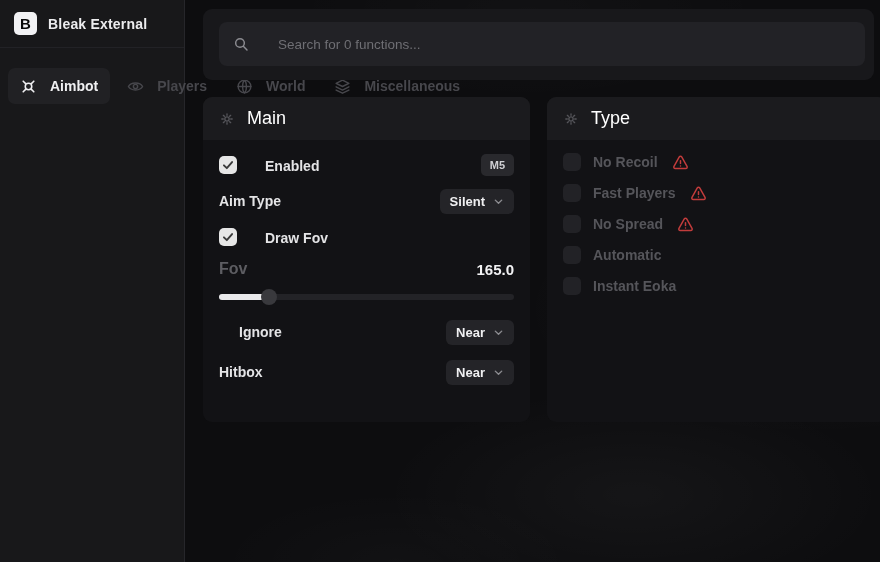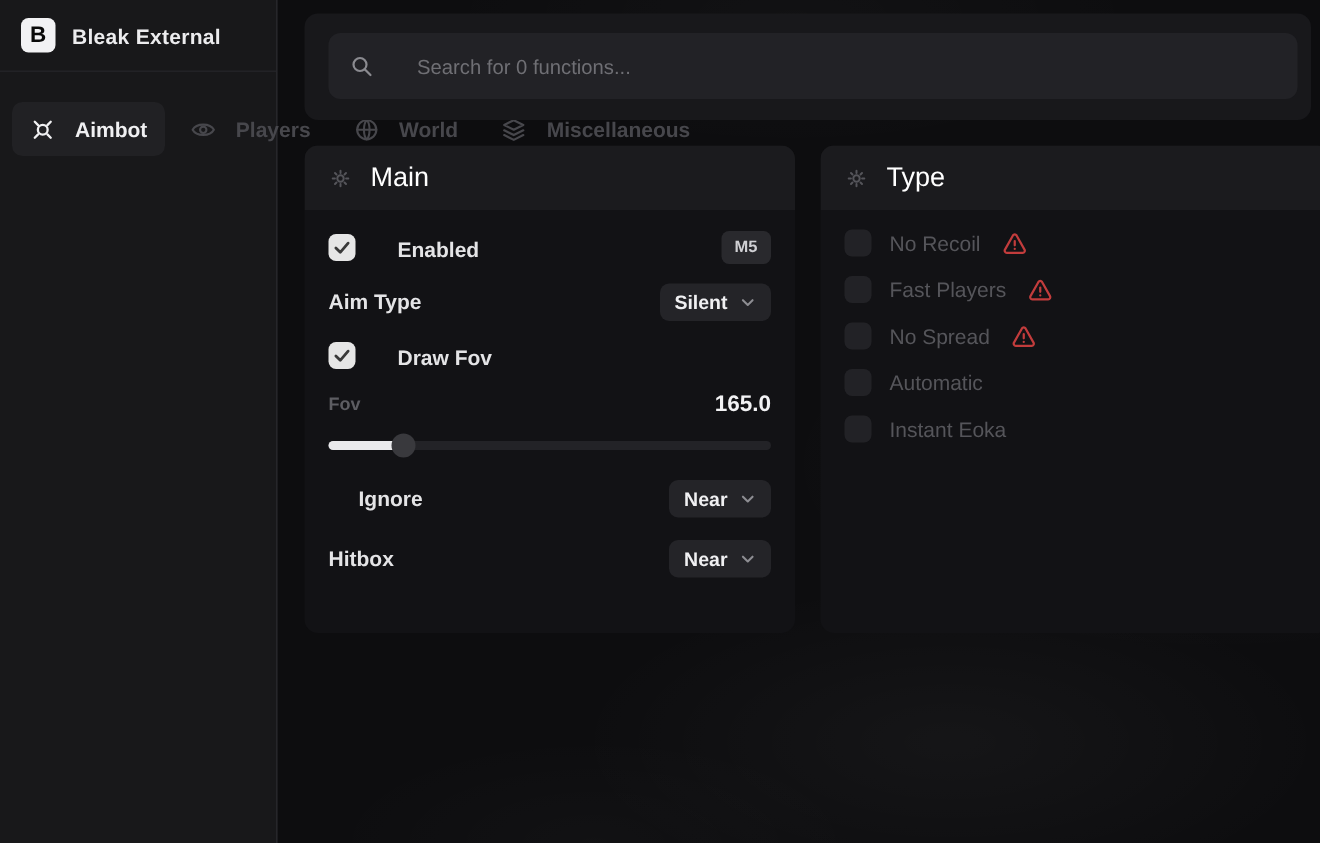--- a/index.html
+++ b/index.html
@@ -52,21 +52,21 @@
   .panel-other { left:547px; width:340px; }
   .panel-header { height:43px; background:#1b1b1e; display:flex; align-items:center; gap:12px; padding:0 16px; }
   .panel-header svg { width:16px; height:16px; stroke:#55555a; }
   .panel-title { font-size:18px; font-weight:normal; color:#ffffff; }
   .panel-body { padding:13px 16px; }
 
   .row { display:flex; align-items:center; justify-content:space-between; height:24px; }
   .row + .row { margin-top:12px; }
   .row-left { display:flex; align-items:flex-end; gap:28px; }
   .lbl { font-size:14px; font-weight:600; color:#e4e4e6; }
-  .lbl-dim { font-size:12px; font-weight:600; color:#5d5d62; }
+  .lbl-dim { font-size:16px; font-weight:600; color:#5d5d62; }
 
   .checkbox { width:18px; height:18px; border-radius:5px; background:#222226; position:relative; cursor:pointer; flex:0 0 auto; }
   .checkbox.checked { background:#e6e6e6; }
   .checkbox.checked svg { position:absolute; inset:2px; width:14px; height:14px; stroke:#3a3a3a; }
 
   .keybind { background:#29292d; color:#d0d0d4; font-size:11px; font-weight:bold;
     padding:5px 9px; border-radius:5px; cursor:pointer; }
 
   .dropdown { background:#242428; border-radius:6px; display:flex; align-items:center; gap:8px;
     padding:5px 10px; cursor:pointer; }
@@ -76,21 +76,21 @@
   .fov-row { display:flex; align-items:center; justify-content:space-between; margin-top:10px; height:20px; }
   .fov-val { font-size:15px; font-weight:bold; color:#f2f2f4; }
   .slider { position:relative; margin-top:10px; height:16px; cursor:pointer; }
   .slider-track { position:absolute; left:0; right:0; top:5px; height:6px; background:#232327; border-radius:3px; }
   .slider-fill { position:absolute; left:0; top:5px; height:6px; background:#eaeaec; border-radius:3px; }
   .slider-handle { position:absolute; top:0; width:16px; height:16px; border-radius:50%;
     background:#39393d; transform:translateX(-8px); }
   .gap-lg { margin-top:16px; }
 
   .other-item { display:flex; align-items:center; gap:12px; height:18px; margin-bottom:13px; }
-  .other-item .lbl-o { font-size:14px; font-weight:400; color:#55555a; }
+  .other-item .lbl-o { font-size:14px; font-weight:700; color:#55555a; }
   .warn-icon { width:17px; height:17px; margin-left:2px; }
   .warn-icon svg { width:17px; height:17px; stroke:#c23c3c; }
 </style>
 </head>
 <body>
 
 <div class="bg-tex"></div>
 
 <aside class="sidebar">
   <div class="logo-row">

